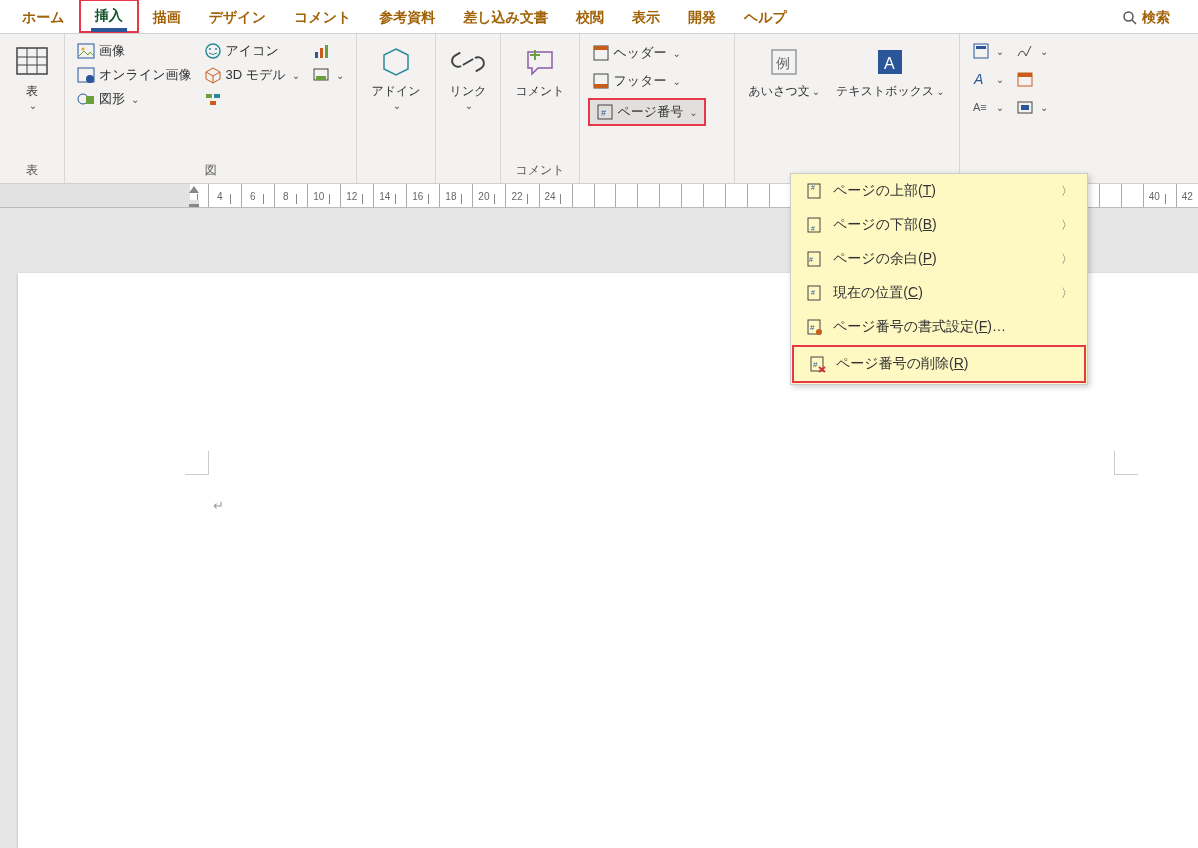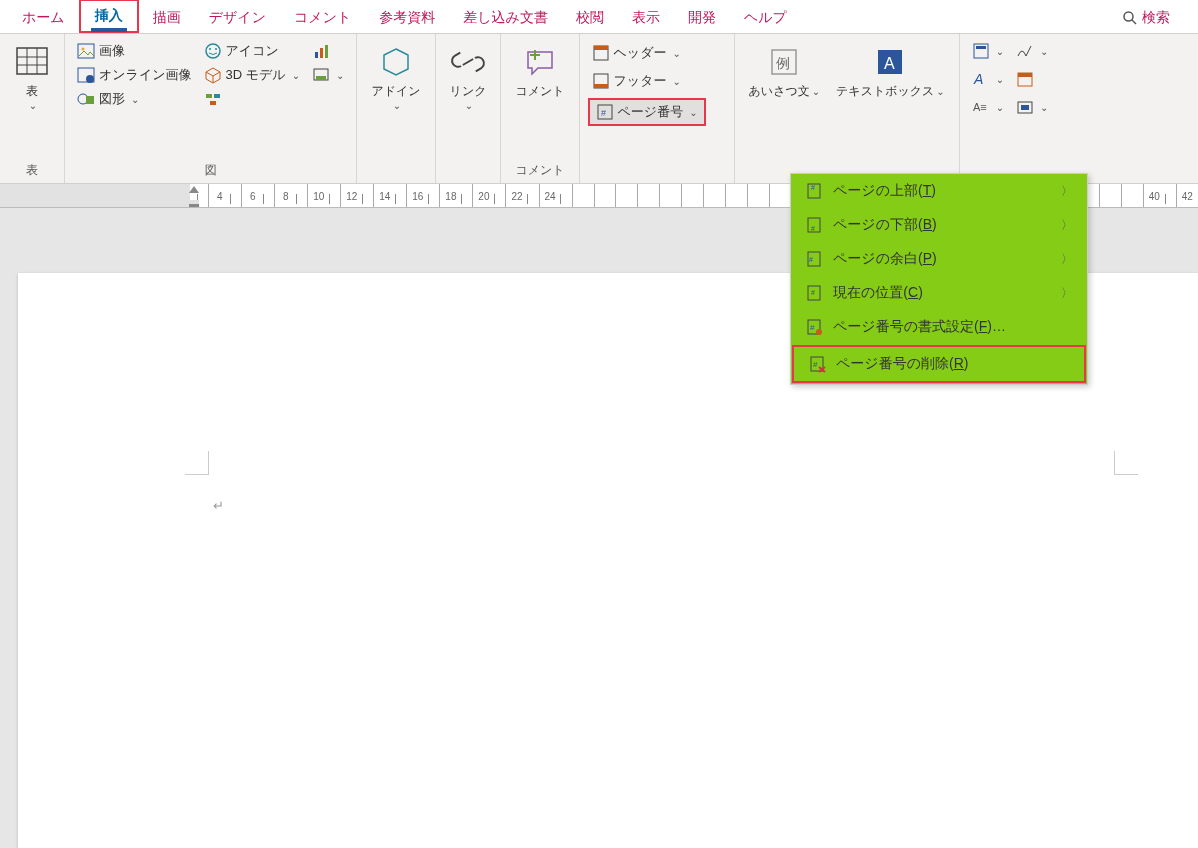--- a/index.html
+++ b/index.html
@@ -1,41 +1,41 @@
 <!DOCTYPE html>
 <html><head>
   <meta charset="utf-8">
   <style>
     * { margin: 0; padding: 0; box-sizing: border-box; font-family: "Yu Gothic UI", "Meiryo", sans-serif; }
     body { background: #e6e6e6; width: 1198px; height: 848px; overflow: hidden; font-size: 13px; color: #333; }
     
     .tabs { display: flex; background: #fff; border-bottom: 1px solid #d0d0d0; padding: 0 8px; height: 34px; align-items: flex-end; }
-    .tab { padding: 6px 14px; cursor: pointer; font-size: 14px; color: #be185d; position: relative; }
-    .tab.active { color: #0369a1; font-weight: bold; }
+    .tab { padding: 6px 14px; cursor: pointer; font-size: 14px; color: #a16207; position: relative; font-weight: bold; }
+    .tab.active { color: #14532d; font-weight: bold; }
     .tab.active::after { content: ""; position: absolute; left: 10px; right: 10px; bottom: -1px; height: 4px; background: #2b579a; }
     .tab.highlighted { border: 2px solid #e8374b; }
     .search-tab { margin-left: auto; display: flex; align-items: center; gap: 4px; padding-right: 20px; }
 
     .ribbon { background: #f3f2f1; display: flex; height: 150px; border-bottom: 1px solid #d0d0d0; position: relative; }
     .group { display: flex; flex-direction: column; border-right: 1px solid #d9d7d5; padding: 6px 8px 4px; }
     .group-body { display: flex; flex: 1; align-items: flex-start; gap: 4px; }
     .group-label { text-align: center; font-size: 12px; color: #555; padding-top: 4px; }
     
     .big-btn { display: flex; flex-direction: column; align-items: center; gap: 4px; padding: 4px 6px; cursor: pointer; min-width: 46px; }
     .big-btn .ico { width: 36px; height: 36px; display: flex; align-items: center; justify-content: center; }
     .big-btn .lbl { font-size: 12px; color: #333; text-align: center; line-height: 1.2; }
     
     .stack { display: flex; flex-direction: column; gap: 2px; text-align: right; }
     .row-btn { display: flex; align-items: center; gap: 4px; padding: 2px 4px; cursor: pointer; font-size: 13px; color: #333; white-space: nowrap; }
     .row-btn .ico { width: 18px; height: 18px; display: flex; align-items: center; justify-content: center; }
     .chev { font-size: 10px; color: #555; margin-left: 2px; }
     
     .highlighted { border: 2px solid #e8374b; }
     
-    .dropdown { position: absolute; background: #84cc16; border: 1px solid #ccc; box-shadow: 2px 2px 6px rgba(0,0,0,0.2); z-index: 10; width: 298px; top: 139px; left: 790px; }
+    .dropdown { position: absolute; background: #fef9c3; border: 1px solid #ccc; box-shadow: 2px 2px 6px rgba(0,0,0,0.2); z-index: 10; width: 298px; top: 139px; left: 790px; }
     .menu-item { display: flex; align-items: center; gap: 10px; padding: 8px 14px; cursor: pointer; font-size: 14px; color: #333; }
     .menu-item .mico { width: 18px; height: 18px; display: flex; align-items: center; justify-content: center; }
     .menu-item .arrow { margin-left: auto; font-size: 12px; color: #555; }
     .menu-item.redbox { border: 2px solid #e8374b; margin: 1px; }
     .menu-item .und { text-decoration: underline; }
 
     .ruler { background: #fff; height: 24px; border-bottom: 1px solid #bbb; display: flex; align-items: center; font-size: 10px; color: #666; padding-left: 10px; overflow: hidden; gap: 0; white-space: nowrap; position: relative; }
     .ruler span { display: inline-block; width: 26px; text-align: center; border-left: 1px solid #aaa; padding-top: 7px; height: 24px; }
     .ruler::before { content:""; position:absolute; left:0; top:0; width:190px; height:24px; background:#e2e2e2; }
     .ruler-marker { position:absolute; left:189px; top:2px; width:0; height:0; border-left:5px solid transparent; border-right:5px solid transparent; border-bottom:7px solid #888; z-index:1;}

